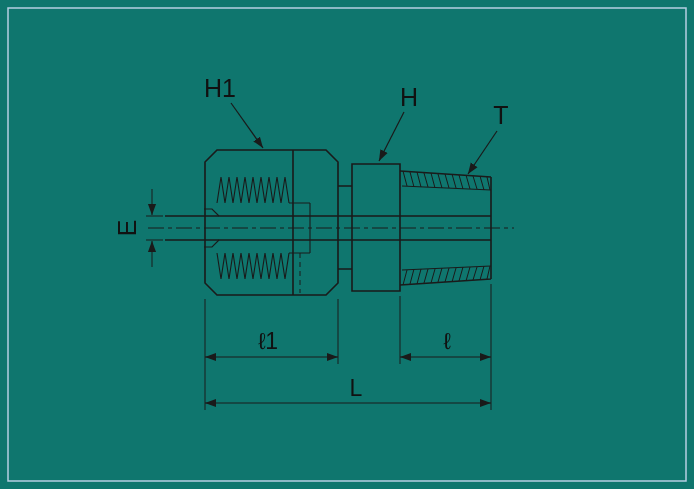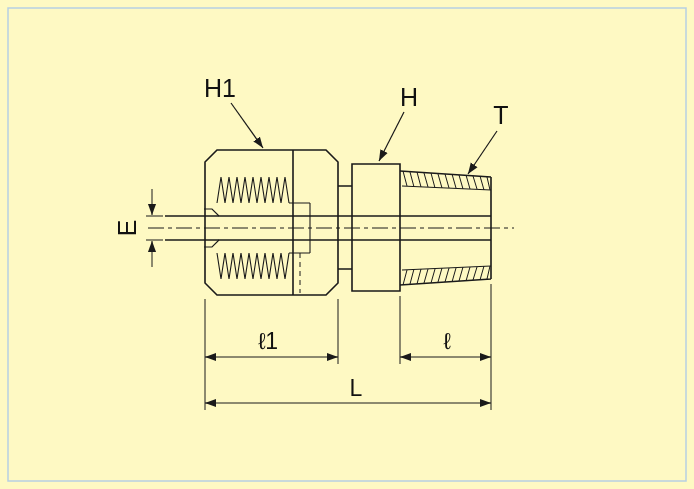--- a/index.html
+++ b/index.html
@@ -8,21 +8,21 @@
     background: #ffffff;
     width: 694px;
     height: 489px;
     overflow: hidden;
     font-family: "Liberation Sans", "DejaVu Sans", sans-serif;
   }
   .stage {
     position: relative;
     width: 694px;
     height: 489px;
-    background: #fef9c3;
+    background: #0f766e;
   }
   svg { display: block; }
   .outline  { stroke: #1a1a1a; stroke-width: 1.6; fill: none; stroke-linejoin: miter; }
   .fine     { stroke: #1a1a1a; stroke-width: 1.1; fill: none; }
   .bore     { stroke: #1a1a1a; stroke-width: 1.3; fill: none; }
   .hatch    { stroke: #1a1a1a; stroke-width: 1;   fill: none; }
   .hidden-line { stroke: #1a1a1a; stroke-width: 1; fill: none; stroke-dasharray: 5 4; }
   .centerline  { stroke: #1a1a1a; stroke-width: 1; fill: none; stroke-dasharray: 16 4 4 4; }
   .dim      { stroke: #1a1a1a; stroke-width: 1;   fill: none; }
   .leader   { stroke: #1a1a1a; stroke-width: 1.2; fill: none; }

